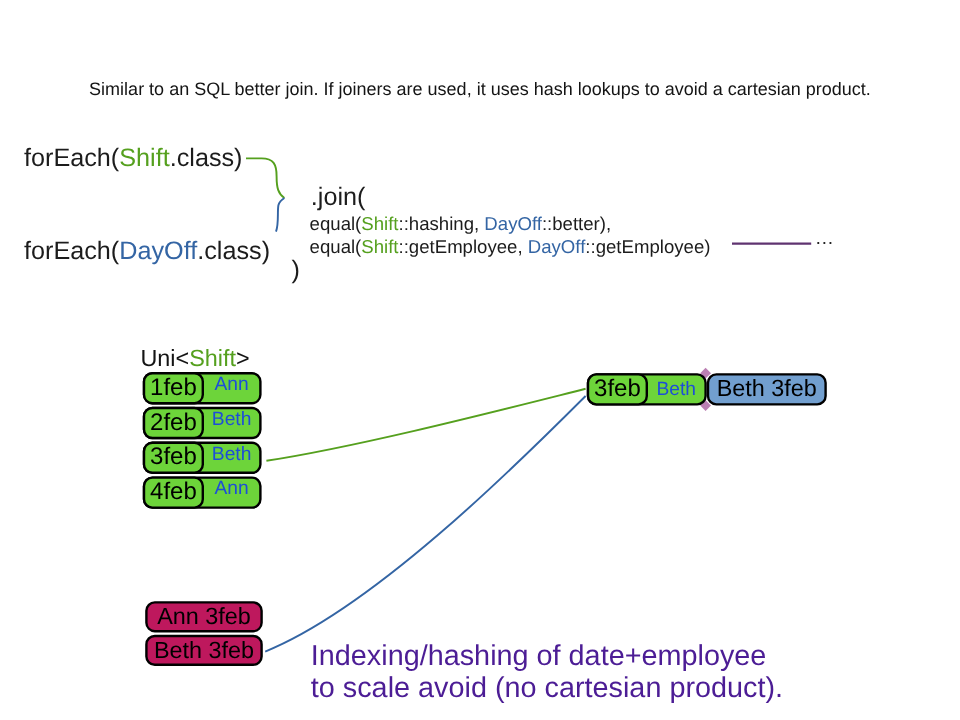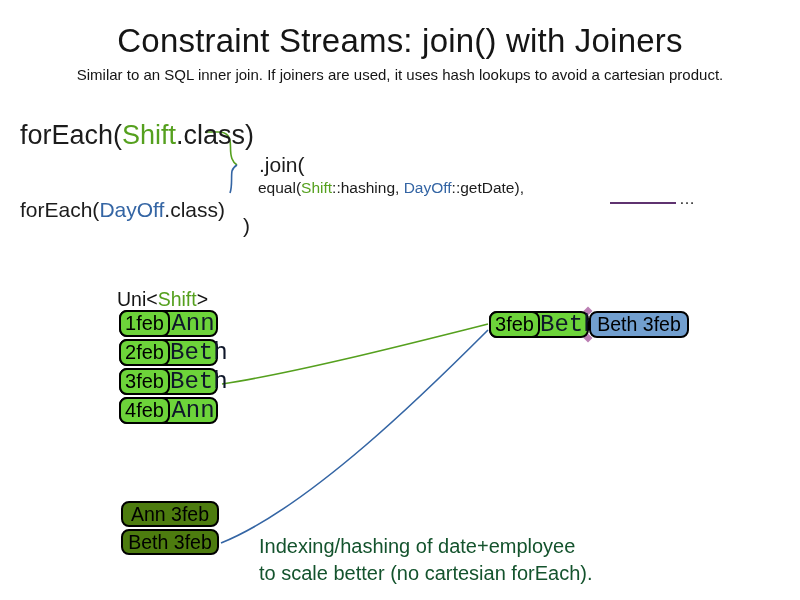--- a/index.html
+++ b/index.html
@@ -9,95 +9,95 @@
   }
   .abs{position:absolute;}
   svg.overlay{position:absolute;left:0;top:0;z-index:1;}
   .layer{position:absolute;left:0;top:0;z-index:2;width:100%;height:100%;pointer-events:none;}
   .layer > *{pointer-events:auto;}
 
   .title{top:22px;left:0;width:100%;text-align:center;font-size:33px;letter-spacing:.2px;color:#151515;}
   .subtitle{top:66px;left:0;width:100%;text-align:center;font-size:15px;color:#141414;}
 
   .code{white-space:pre;color:#1c1c1c;}
-  .fe1{left:20px;top:120px;font-size:27px;}
+  .fe1{left:20px;top:120px;font-size:21px;}
   .fe2{left:20px;top:198px;font-size:21px;}
   .join-open{left:235px;top:153px;font-size:21px;padding-left:24px;}
   .joiner1{left:258px;top:179px;font-size:15.5px;}
   .joiner2{left:258px;top:198px;font-size:15.5px;}
   .join-close{left:243px;top:214px;font-size:21px;}
   .ellipsis{left:679px;top:190px;font-size:16px;letter-spacing:1.5px;color:#222;}
 
   .c-green{color:#55a01e;}
   .c-blue{color:#3465a4;}
 
   .tbl-label{font-size:19.5px;color:#141414;white-space:pre;}
   .lbl-unishift{left:117px;top:288px;}
   .lbl-bi{left:509px;top:272px;}
   .lbl-unidayoff{left:109px;top:471px;}
 
   .rows{display:flex;flex-direction:column;}
   .unishift-rows{left:119px;top:310px;}
   .shift-row{
     box-sizing:border-box;width:99px;height:27px;margin-bottom:2px;
     background:#6dd43a;border:2px solid #000;border-radius:8px;
-    display:flex;align-items:center;
+    display:flex;align-items:flex-start;
   }
   .date-box{
     box-sizing:border-box;margin:-2px 0 -2px -2px;width:51px;
     background:#6dd43a;border:2px solid #000;border-radius:8px;
     display:flex;align-items:center;justify-content:center;
     font-size:20px;color:#000;flex:none;
   }
-  .emp{flex:1;display:flex;align-items:center;justify-content:center;font-size:24px;color:#0f172a;font-family:Liberation Mono, monospace;}
+  .emp{flex:1;display:flex;align-items:center;justify-content:center;font-size:16px;color:#1d4ed8;}
 
   .bi-row{left:489px;top:311px;display:flex;}
   .bi-green{box-sizing:border-box;width:100px;height:27px;background:#6dd43a;border:2px solid #000;border-radius:8px;display:flex;align-items:stretch;}
   .bi-blue{
     box-sizing:border-box;width:100px;height:27px;background:#729fcf;border:2px solid #000;border-radius:8px;
     display:flex;align-items:center;justify-content:center;font-size:19.5px;color:#000;
   }
 
   .unidayoff-rows{left:121px;top:501px;}
   .dayoff-row{
     box-sizing:border-box;width:98px;height:26px;margin-bottom:2px;
-    background:#4d7c0f;border:2px solid #000;border-radius:8px;
+    background:#be185d;border:2px solid #000;border-radius:8px;
     display:flex;align-items:center;justify-content:center;font-size:19.5px;color:#000;
   }
 
-  .note{left:259px;top:533px;font-size:20px;line-height:27px;color:#14532d;white-space:pre;}
+  .note{left:259px;top:533px;font-size:24px;line-height:27px;color:#4c1d95;white-space:pre;}
 </style>
 </head>
 <body>
 
 <div id="slide">
 
   <svg class="overlay" width="800" height="600" viewBox="0 0 800 600">
     <path d="M205 132 L218 132 C228 132 230.5 137 230.5 147 C230.5 157 232 161.5 237 165" fill="none" stroke="#55a01e" stroke-width="1.6"></path>
     <path d="M230 193 C232.5 187 231 176 232 171 C233 167.5 234.5 166.5 237 165" fill="none" stroke="#3465a4" stroke-width="1.6"></path>
     <line x1="610" y1="203" x2="676" y2="203" stroke="#5f3370" stroke-width="2"></line>
     <path d="M222 384 C300 372 420 341 488 324" fill="none" stroke="#55a01e" stroke-width="1.6"></path>
     <path d="M221 543 C310 507 428 390 488 330" fill="none" stroke="#3465a4" stroke-width="1.6"></path>
     <path d="M588 306.5 l4.5 4.5 -4.5 4.5 -4.5 -4.5 z" fill="#bb7fb3"></path>
     <path d="M588 333.5 l4.5 4.5 -4.5 4.5 -4.5 -4.5 z" fill="#bb7fb3"></path>
   </svg>
 
   <div class="layer">
 
-    <div class="abs title">Constraint Streams: join() with Joiners</div>
-    <div class="abs subtitle">Similar to an SQL inner join. If joiners are used, it uses hash lookups to avoid a cartesian product.</div>
+    <div class="abs subtitle">Similar to an SQL better join. If joiners are used, it uses hash lookups to avoid a cartesian product.</div>
 
     <div class="abs code fe1"><span>forEach(</span><span class="c-green">Shift</span><span>.class)</span></div>
 
     <div class="abs code fe2"><span>forEach(</span><span class="c-blue">DayOff</span><span>.class)</span></div>
 
     <div class="abs code join-open">.join(</div>
 
-    <div class="abs code joiner1"><span>equal(</span><span class="c-green">Shift</span><span>::hashing, </span><span class="c-blue">DayOff</span><span>::getDate),</span></div>
+    <div class="abs code joiner1"><span>equal(</span><span class="c-green">Shift</span><span>::hashing, </span><span class="c-blue">DayOff</span><span>::better),</span></div>
 
+    <div class="abs code joiner2"><span>equal(</span><span class="c-green">Shift</span><span>::getEmployee, </span><span class="c-blue">DayOff</span><span>::getEmployee)</span></div>
 
     <div class="abs code join-close">)</div>
 
     <div class="abs ellipsis">…</div>
 
     <div class="abs tbl-label lbl-unishift"><span>Uni&lt;</span><span class="c-green">Shift</span><span>&gt;</span></div>
 
     <div class="abs rows unishift-rows">
       <div class="shift-row">
         <div class="date-box">1feb</div>
@@ -125,16 +125,16 @@
       </div>
       <div class="bi-blue">Beth 3feb</div>
     </div>
 
 
     <div class="abs rows unidayoff-rows">
       <div class="dayoff-row">Ann 3feb</div>
       <div class="dayoff-row">Beth 3feb</div>
     </div>
 
-    <div class="abs note"><span>Indexing/hashing of date+employee</span><br><span>to scale better (no cartesian forEach).</span></div>
+    <div class="abs note"><span>Indexing/hashing of date+employee</span><br><span>to scale avoid (no cartesian product).</span></div>
 
   </div>
 </div>
 
 </body></html>

